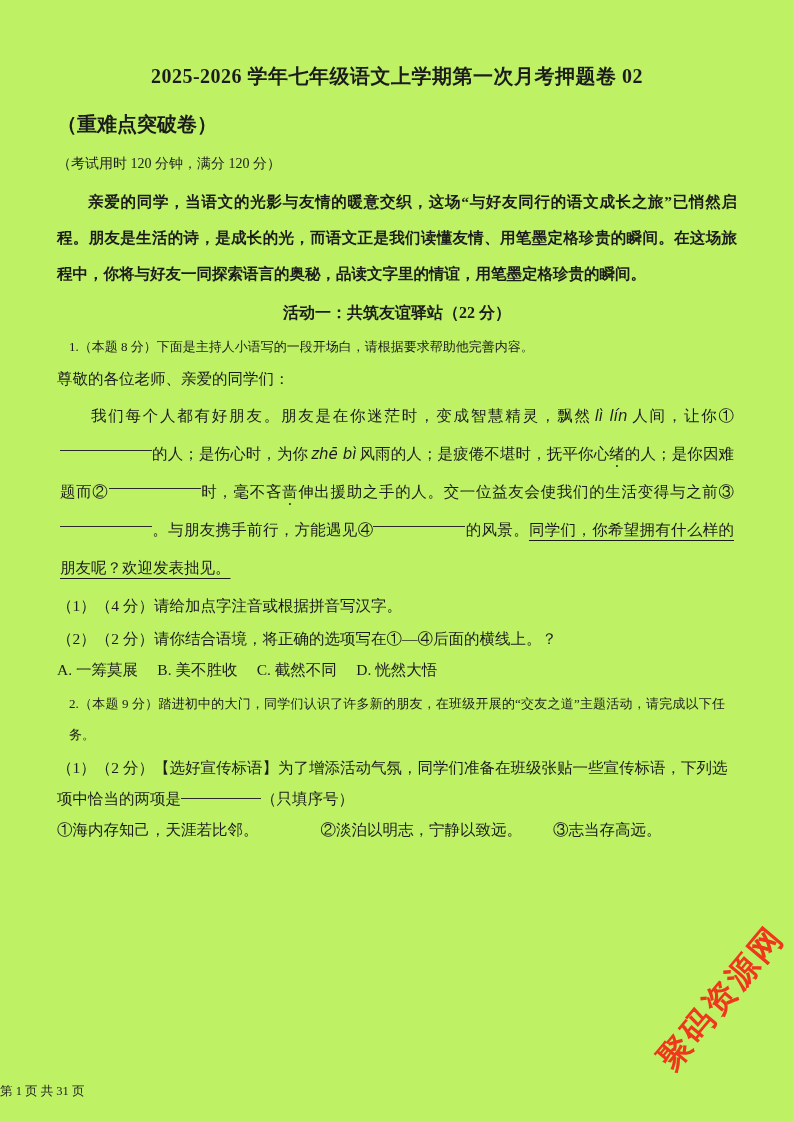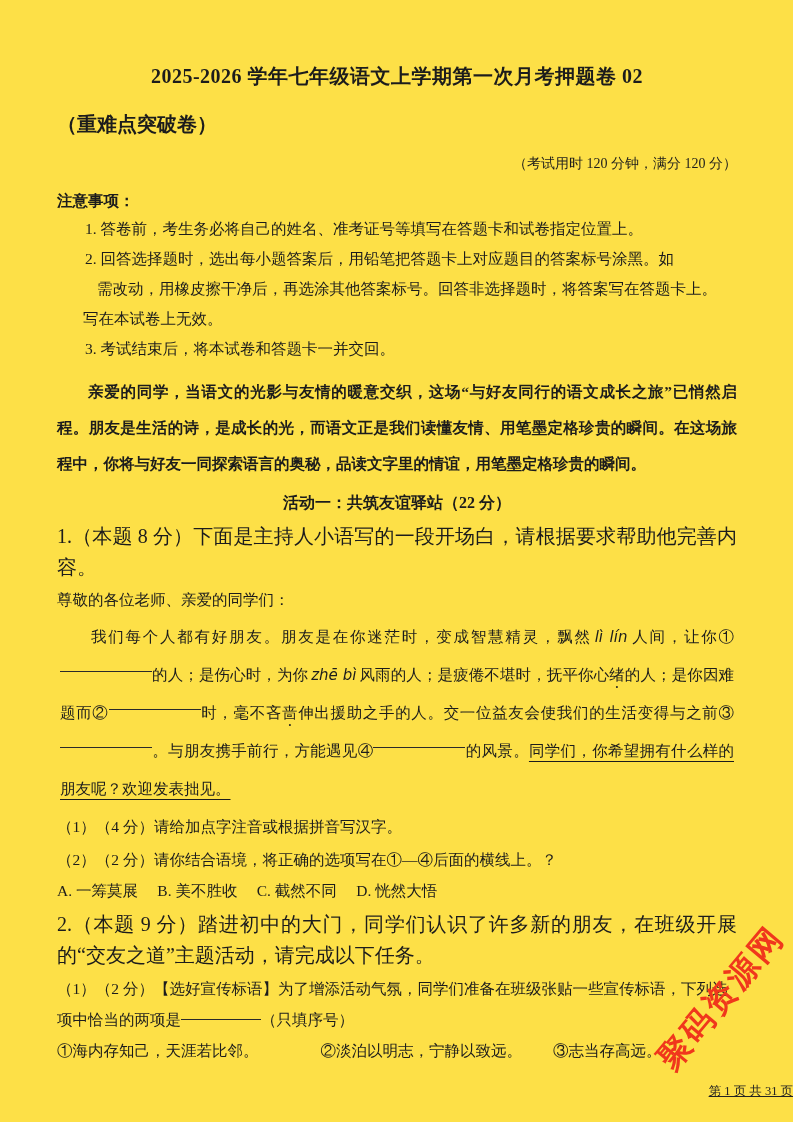--- a/index.html
+++ b/index.html
@@ -1,37 +1,37 @@
 <!DOCTYPE html>
 <html><head>
 <meta charset="utf-8">
 <style>
   html,body{margin:0;padding:0;background:#888;}
   .page{
-    position:relative; width:793px; height:1122px; background:#fde047;
+    position:relative; width:793px; height:1122px; background:#bef264;
     margin:0 auto; box-sizing:border-box; padding:56px 56px 0 57px;
     font-family:"Liberation Serif", serif; color:#1c1c1c; overflow:hidden;
   }
   .title{ text-align:center; font-size:20px; font-weight:bold; margin:6px 0 0; line-height:28px; letter-spacing:0.5px;}
   .subtitle{ text-align:left; font-size:20px; font-weight:bold; margin:20px 0 0; line-height:28px;}
-  .exam-info{ text-align:right; font-size:14px; margin:16px 0 0; line-height:20px;}
+  .exam-info{ text-align:left; font-size:14px; margin:16px 0 0; line-height:20px;}
   .notice-heading{ font-size:15.5px; font-weight:bold; margin-top:14px; line-height:26px;}
   .notice-line{ font-size:15.5px; line-height:30px; text-align:justify;}
   .ind-0{ padding-left:26px;}
   .ind-1{ padding-left:28px;}
   .ind-2{ padding-left:40px;}
   .intro{ font-size:15.5px; font-weight:bold; line-height:36px; text-indent:2em; margin:10px 0 0; text-align:justify;}
   .activity-heading{ text-align:center; font-size:16px; font-weight:bold; margin:6px 0 0; line-height:30px;}
-  .q-stem{ font-size:20px; line-height:31px; margin:3px 0 0; text-align:justify;}
+  .q-stem{ font-size:13px; line-height:31px; margin:3px 12px 0; text-align:justify;}
   .salutation{ font-size:15.5px; line-height:30px; margin:2px 0 0;}
   .speech{ font-size:15.5px; line-height:38px; text-indent:2em; margin:3px; text-align:justify;}
   .sub-label{ font-size:15.5px; line-height:31px; margin:2px 0 0;}
   .pinyin-row{ font-size:15.5px; line-height:33px; padding-left:30px; margin:1px 0 0;}
   .options-row{ font-size:15.5px; line-height:31px; margin:0;}
-  .footer{ position:absolute; left:0; right:0; bottom:22px; text-align:right; font-size:12.5px; color:#222;text-decoration:underline;}
+  .footer{ position:absolute; left:0; right:0; bottom:22px; text-align:left; font-size:12.5px; color:#222;}
   .watermark{
     position:absolute; right:-16px; top:976px; transform:rotate(-50deg); transform-origin:center;
     font-family:"Liberation Sans", sans-serif; font-size:32px; font-weight:bold; letter-spacing:3px; white-space:nowrap;
   }
   
   .seg-plain{}
   .seg-u{ text-decoration:underline; text-underline-offset:5px;}
   .seg-dot{
     -webkit-text-emphasis:filled dot; -webkit-text-emphasis-position:under right;
     text-emphasis:filled dot; text-emphasis-position:under right;
@@ -41,28 +41,20 @@
 </style>
 </head>
 <body>
 
 <div class="page">
 
   <h1 class="title">2025-2026 学年七年级语文上学期第一次月考押题卷 02</h1>
   <h2 class="subtitle">（重难点突破卷）</h2>
   <div class="exam-info">（考试用时 120 分钟，满分 120 分）</div>
 
-  <div>
-    <div class="notice-heading">注意事项：</div>
-    <div class="notice-line ind-1">1. 答卷前，考生务必将自己的姓名、准考证号等填写在答题卡和试卷指定位置上。</div>
-    <div class="notice-line ind-1">2. 回答选择题时，选出每小题答案后，用铅笔把答题卡上对应题目的答案标号涂黑。如</div>
-    <div class="notice-line ind-2">需改动，用橡皮擦干净后，再选涂其他答案标号。回答非选择题时，将答案写在答题卡上。</div>
-    <div class="notice-line ind-0">写在本试卷上无效。</div>
-    <div class="notice-line ind-1">3. 考试结束后，将本试卷和答题卡一并交回。</div>
-  </div>
 
   <p class="intro">亲爱的同学，当语文的光影与友情的暖意交织，这场“与好友同行的语文成长之旅”已悄然启程。朋友是生活的诗，是成长的光，而语文正是我们读懂友情、用笔墨定格珍贵的瞬间。在这场旅程中，你将与好友一同探索语言的奥秘，品读文字里的情谊，用笔墨定格珍贵的瞬间。</p>
 
   <h3 class="activity-heading">活动一：共筑友谊驿站（22 分）</h3>
 
   <p class="q-stem">1.（本题 8 分）下面是主持人小语写的一段开场白，请根据要求帮助他完善内容。</p>
   <p class="salutation">尊敬的各位老师、亲爱的同学们：</p>
   <p class="speech"><span class="seg-plain">我们每个人都有好朋友。朋友是在你迷茫时，变成智慧精灵，飘然</span><span class="seg-pin">lì lín</span><span class="seg-plain">人间，让你①</span><span class="seg-blank" style="width: 92px;">&nbsp;</span><span class="seg-plain">的人；是伤心时，为你</span><span class="seg-pin">zhē bì</span><span class="seg-plain">风雨的人；是疲倦不堪时，抚平你心</span><span class="seg-dot">绪</span><span class="seg-plain">的人；是你因难题而②</span><span class="seg-blank" style="width: 92px;">&nbsp;</span><span class="seg-plain">时，毫不吝</span><span class="seg-dot">啬</span><span class="seg-plain">伸出援助之手的人。交一位益友会使我们的生活变得与之前③</span><span class="seg-blank" style="width: 92px;">&nbsp;</span><span class="seg-plain">。与朋友携手前行，方能遇见④</span><span class="seg-blank" style="width: 92px;">&nbsp;</span><span class="seg-plain">的风景。</span><span class="seg-u">同学们，你希望拥有什么样的朋友呢？欢迎发表拙见。</span></p>
 
   <p class="sub-label">（1）（4 分）请给加点字注音或根据拼音写汉字。</p>

